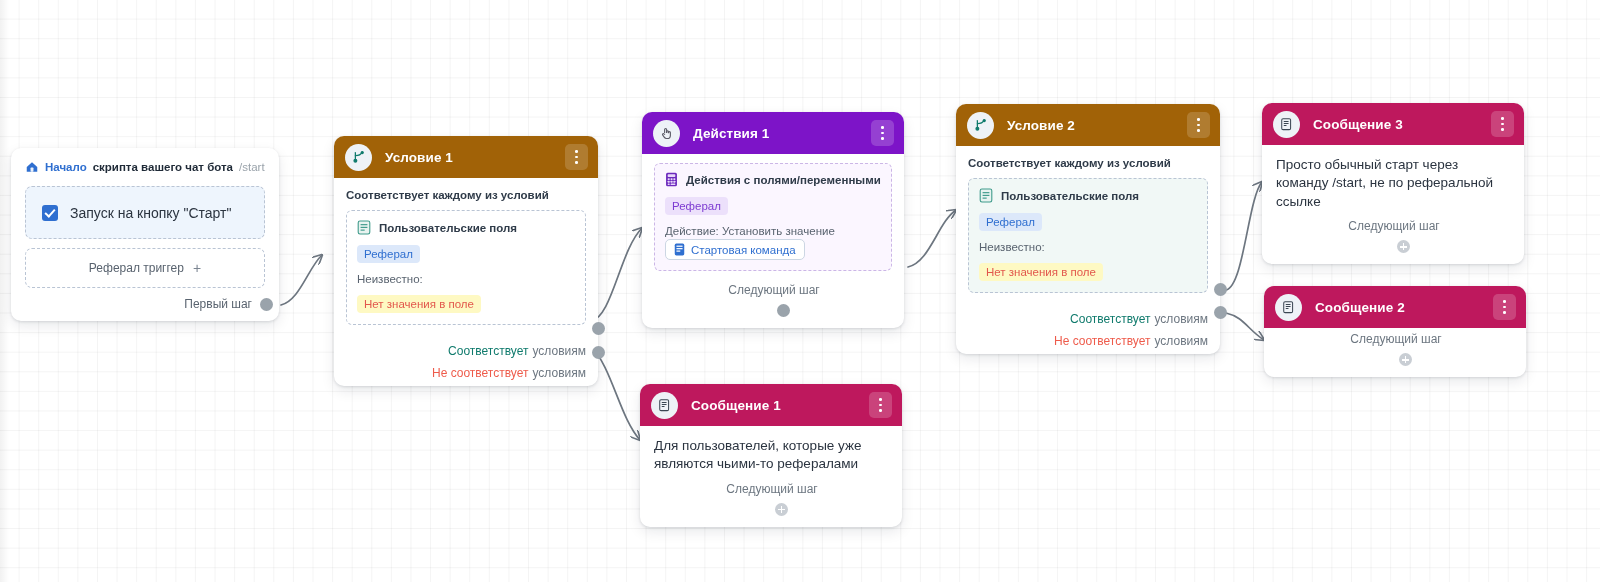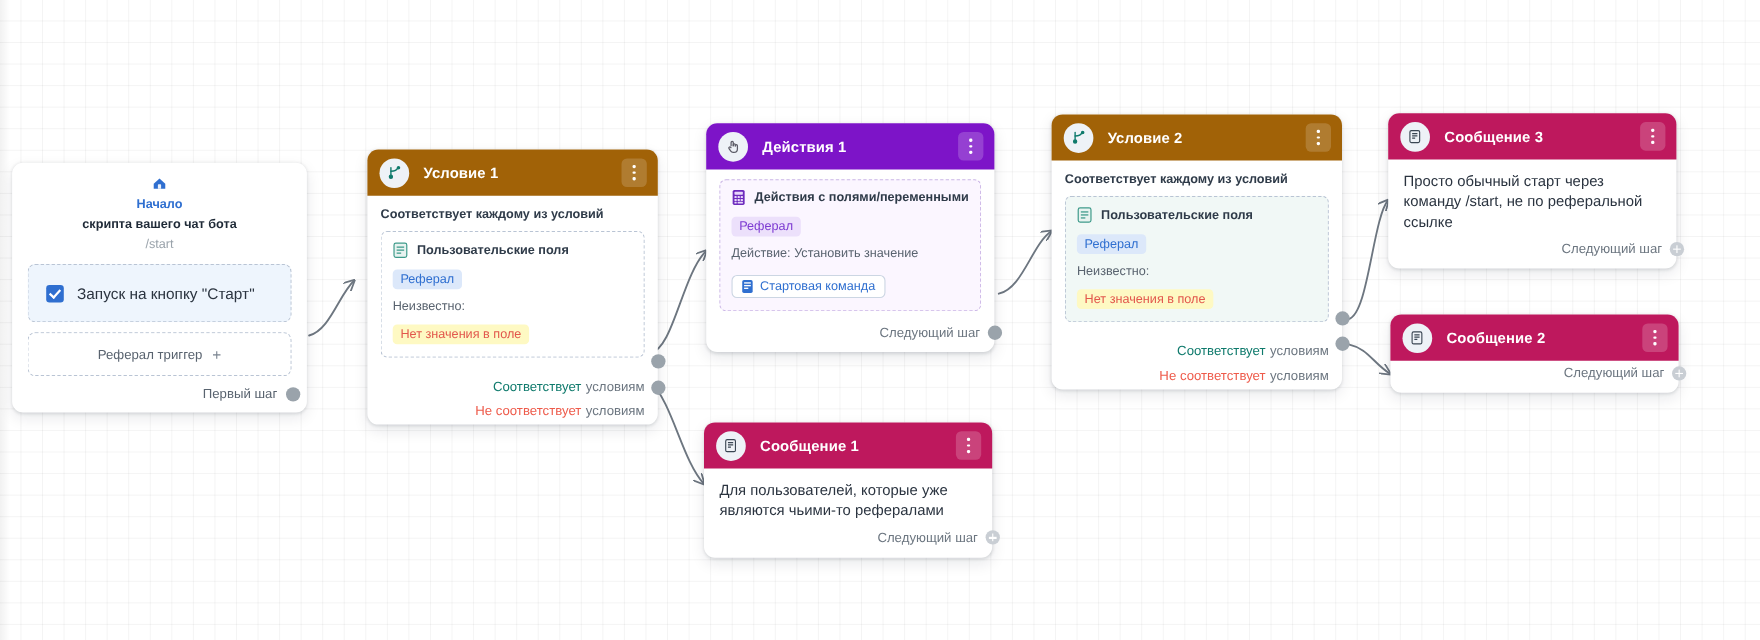--- a/index.html
+++ b/index.html
@@ -151,21 +151,21 @@
   .act-head { background: #7d14c8; }
   .act-head .kebab { background: rgba(255,255,255,0.19); }
   .act-box {
     border: 1px dashed #cbb6e6;
     background: #fbf6ff;
     border-radius: 6px;
     padding: 8px 10px 10px 10px;
   }
   .pill-cmd {
     display: inline-flex; align-items: center; gap: 6px;
-    margin-top: 13px;
+    margin-top: 2px;
     background: #ffffff;
     border: 1px solid #ccd6e3;
     border-radius: 5px;
     padding: 3px 8px;
     font-size: 11.5px;
     color: #2f6fd0;
   }
 
   
   .msg-head { background: #be185d; }
@@ -176,20 +176,21 @@
     line-height: 1.36;
     padding: 11px 14px 4px 14px;
   }
   .next-row {
     display: flex; align-items: center; justify-content: flex-end;
     gap: 7px;
     font-size: 12px;
     color: #6c7680;
     padding: 4px 12px 11px 14px;
     white-space: nowrap;
+    flex-direction: column;
   }
   .plus-port {
     width: 13px; height: 13px;
     border-radius: 50%;
     background: #c9ced4;
     position: relative;
     flex: 0 0 auto;
     margin-right: -19px;
   }
   .plus-port::before, .plus-port::after {
@@ -199,21 +200,20 @@
   }
   .plus-port::before { left: 3px; top: 6px; width: 7px; height: 1.6px; }
   .plus-port::after  { top: 3px; left: 5.7px; height: 7px; width: 1.6px; }
 
   
   #node-start { padding: 12px 14px 10px 14px; box-sizing: border-box; }
   .start-line {
     display: flex; align-items: center; gap: 6px;
     font-size: 11.5px;
     white-space: nowrap;
-    flex-direction: column;
   }
   .start-line .t1 { color: #2f6fd0; font-weight: bold; }
   .start-line .t2 { color: #1f2a37; font-weight: bold; }
   .start-line .t3 { color: #9aa3ab; }
   .trigger-box {
     margin-top: 12px;
     border: 1px dashed #b9c4d4;
     border-radius: 7px;
     background: #eef5fd;
     height: 51px;

